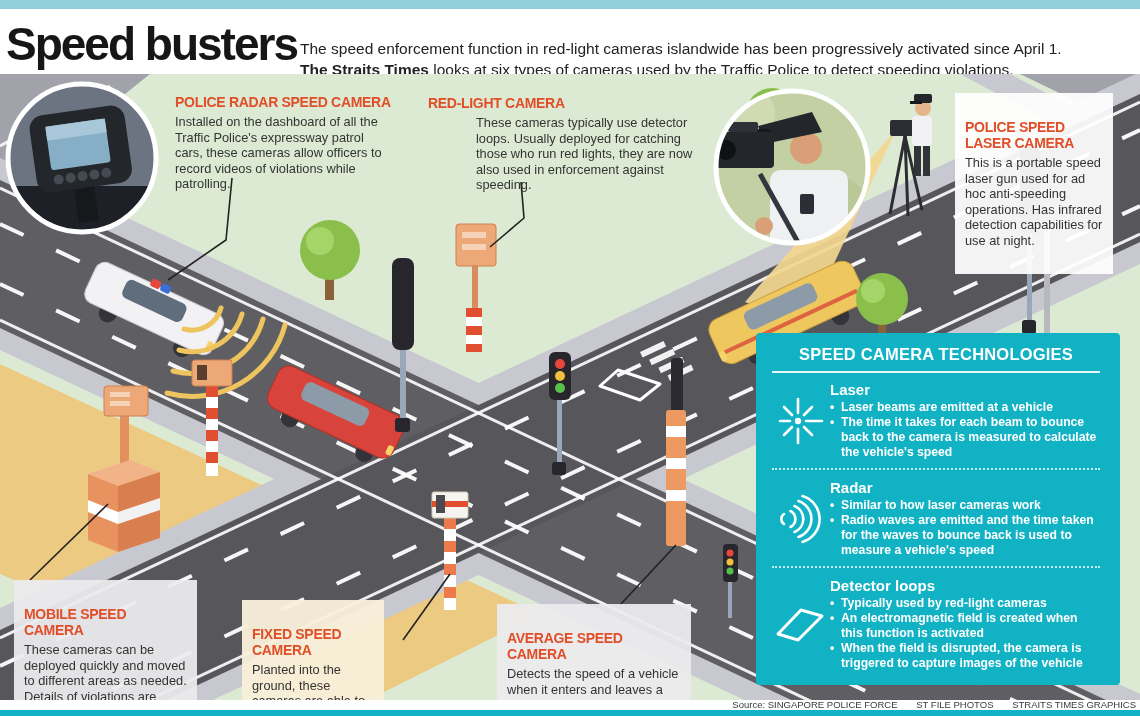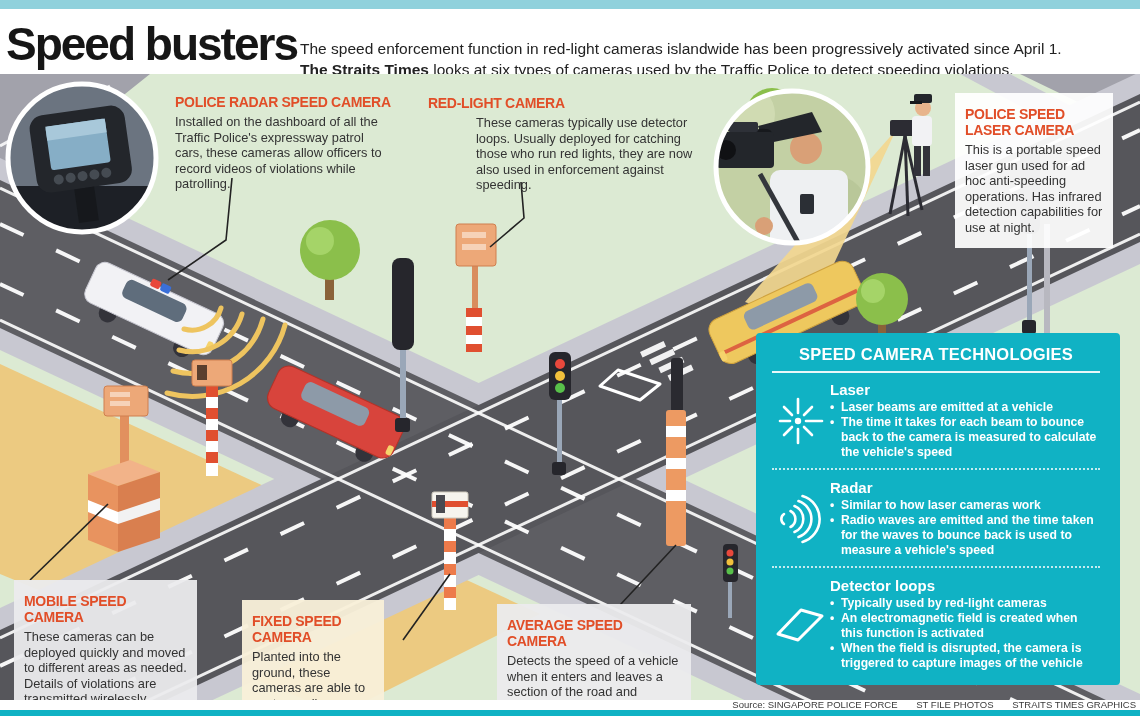--- a/index.html
+++ b/index.html
@@ -7,21 +7,21 @@
          font-family:"Liberation Sans",sans-serif;}
   .topbar{position:absolute;left:0;top:0;width:1140px;height:9px;background:#90d1dc;}
   .masthead{position:absolute;left:0;top:9px;width:1140px;height:65px;background:#fff;}
   .title{position:absolute;left:6px;top:8px;font-size:46px;font-weight:bold;letter-spacing:-2px;color:#161616;}
   .intro{position:absolute;left:300px;top:29px;width:800px;font-size:15.5px;line-height:21px;color:#222;}
   .intro b{font-weight:bold;}
   .scene{position:absolute;left:0;top:74px;width:1140px;height:626px;}
   .callout{position:absolute;}
   .callout h3{margin:0 0 4px 0;font-size:14px;line-height:16px;font-weight:bold;color:#e14e28;letter-spacing:-.3px;}
   .callout p{margin:0;font-size:12.8px;line-height:15.5px;color:#333;}
-  .boxed{padding:13px 10px;box-sizing:border-box;}
+  .boxed{padding:26px 10px;box-sizing:border-box;}
   .bg-white{background:rgba(255,255,255,.93);}
   .bg-gray{background:rgba(235,235,237,.95);}
   .bg-cream{background:rgba(248,239,216,.96);}
   .panel{position:absolute;left:756px;top:333px;width:364px;height:352px;background:#10b2c4;
          border-radius:4px;box-sizing:border-box;padding:12px 18px 10px 14px;color:#fff;}
   .panel-title{text-align:center;font-size:16.5px;font-weight:bold;letter-spacing:.2px;}
   .panel-rule{border-top:2px solid rgba(255,255,255,.9);margin:7px 2px 0 2px;}
   .sec{display:flex;padding:8px 0 7px 0;}
   .sec-icon{flex:none;width:60px;display:flex;align-items:center;justify-content:center;}
   .sec-body{flex:1;}

